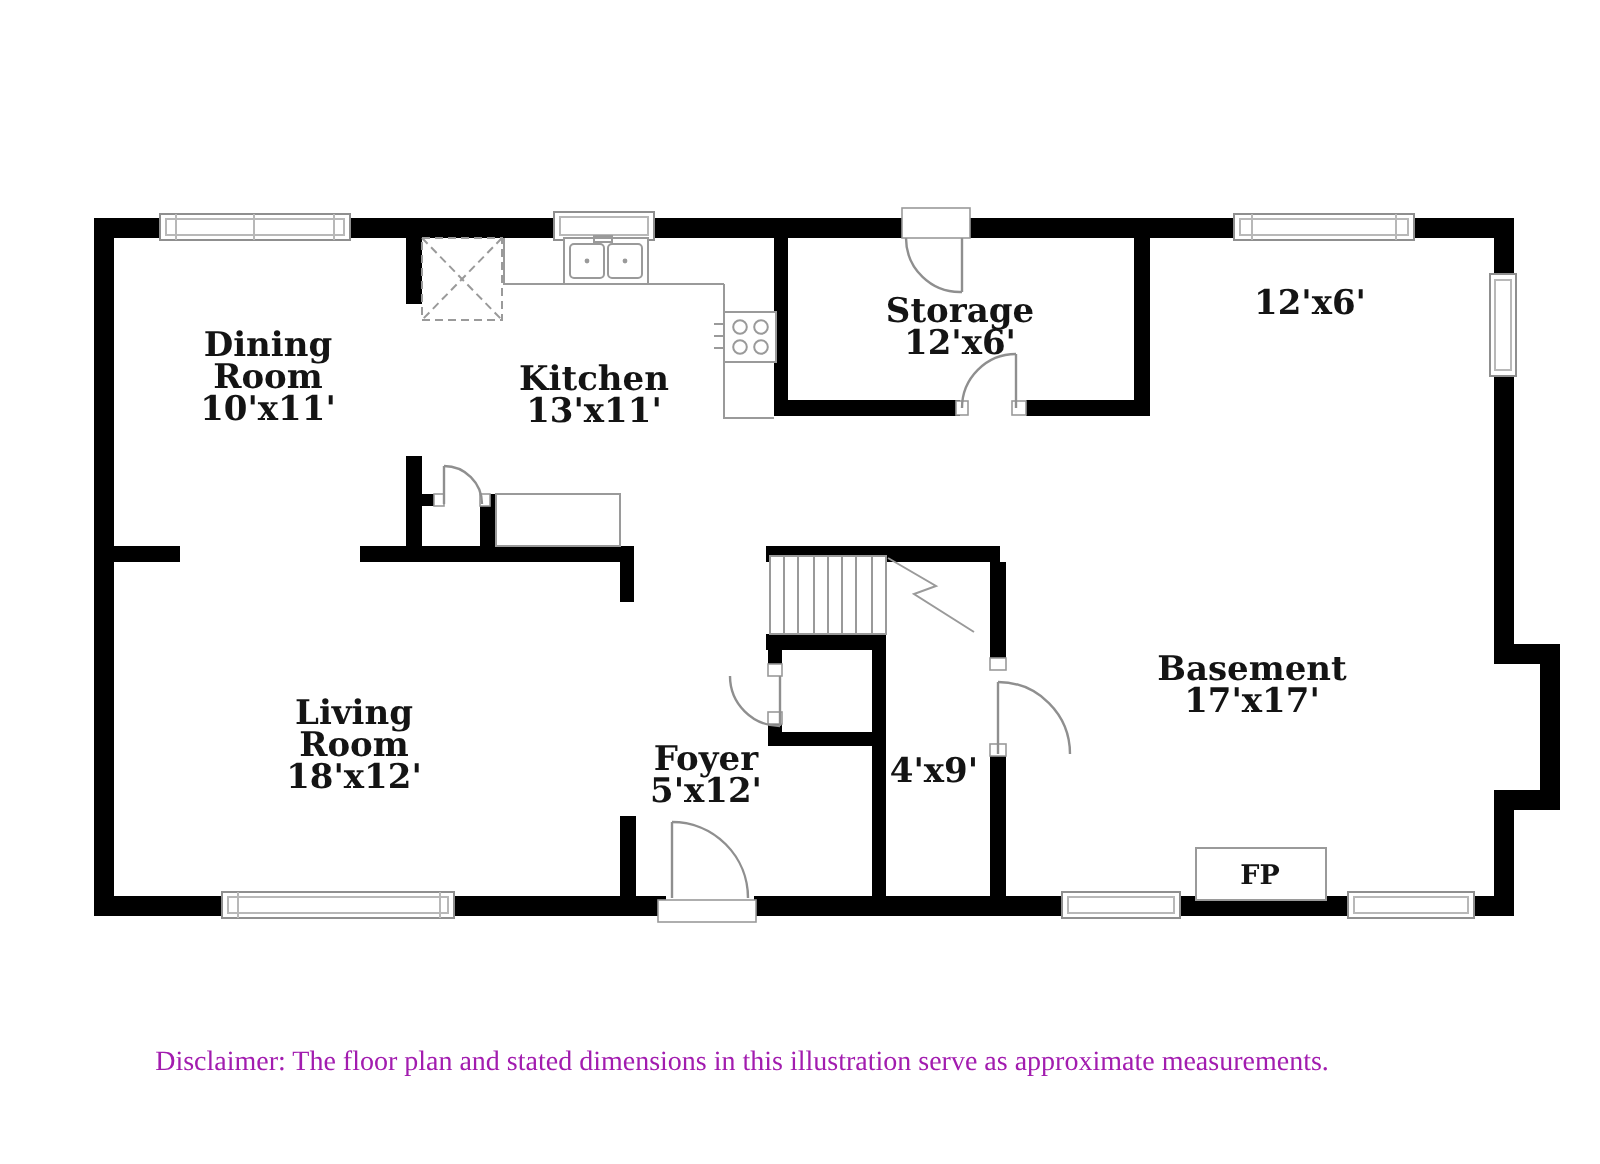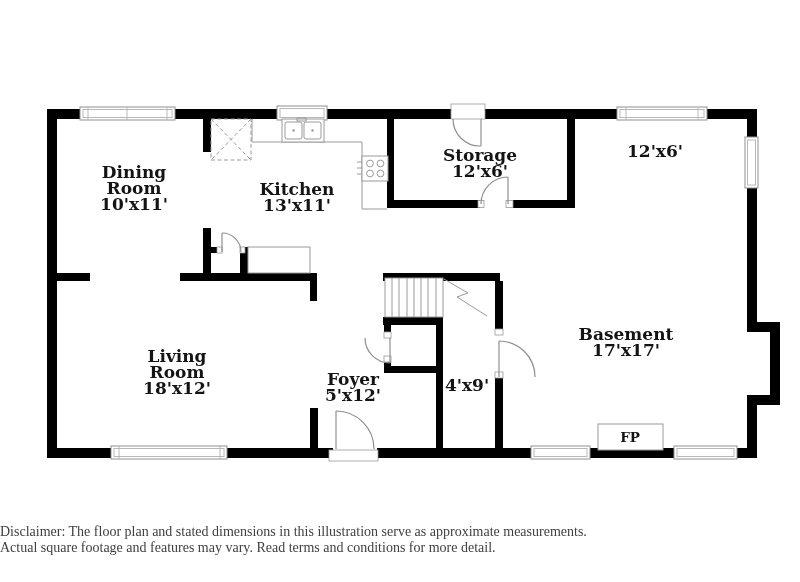--- a/index.html
+++ b/index.html
@@ -8,22 +8,22 @@
   .wall{fill:#000000;}
   .fix{fill:none;stroke:#9a9a9a;stroke-width:1;}
   .fixw{fill:#ffffff;stroke:#9a9a9a;stroke-width:1;}
   .door{fill:none;stroke:#8f8f8f;stroke-width:1.2;}
   .jamb{fill:#ffffff;stroke:#9a9a9a;stroke-width:0.8;}
   .dash{fill:none;stroke:#9a9a9a;stroke-width:1;stroke-dasharray:4 2.5;}
   .win-outer{fill:#ffffff;stroke:#8f8f8f;stroke-width:1;}
   .win-inner{fill:none;stroke:#b8b8b8;stroke-width:1;}
   .lbl{font-family:"DejaVu Serif",serif;font-weight:bold;font-size:17px;fill:#141414;text-anchor:middle;}
   .lbl-fp{font-family:"DejaVu Serif",serif;font-weight:bold;font-size:13.5px;fill:#141414;text-anchor:middle;}
-  #disclaimer{position:absolute;top:524px;left:0;width:742px;
-              font-family:"Liberation Serif",serif;font-size:14px;line-height:15.5px;color:#404040;}
+  #disclaimer{position:absolute;top:524px;left:0;width:742px;text-align:center;
+              font-family:"Liberation Serif",serif;font-size:14px;line-height:15.5px;color:#a21caf;}
 </style>
 </head>
 <body>
 
 <div id="page">
   <svg width="800" height="582" viewBox="0 0 800 582">
 
     <rect x="0" y="0" width="800" height="582" fill="#ffffff"></rect>
 
     <g>
@@ -206,15 +206,14 @@
       <text class="lbl" x="467" y="391">4'x9'</text>
 
       <text class="lbl" x="626" y="340">Basement</text>
       <text class="lbl" x="626" y="356">17'x17'</text>
     </g>
   </svg>
 
   
   <div id="disclaimer">
     <div>Disclaimer: The floor plan and stated dimensions in this illustration serve as approximate measurements.</div>
-    <div>Actual square footage and features may vary. Read terms and conditions for more detail.</div>
   </div>
 </div>
 
 </body></html>

